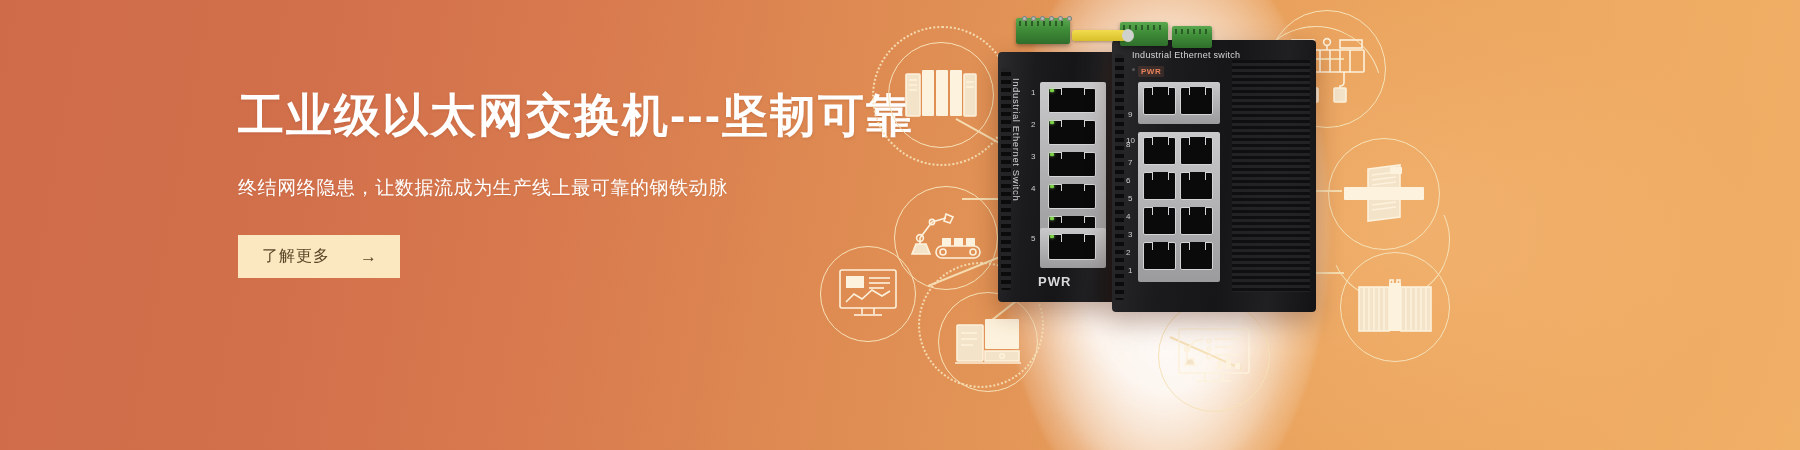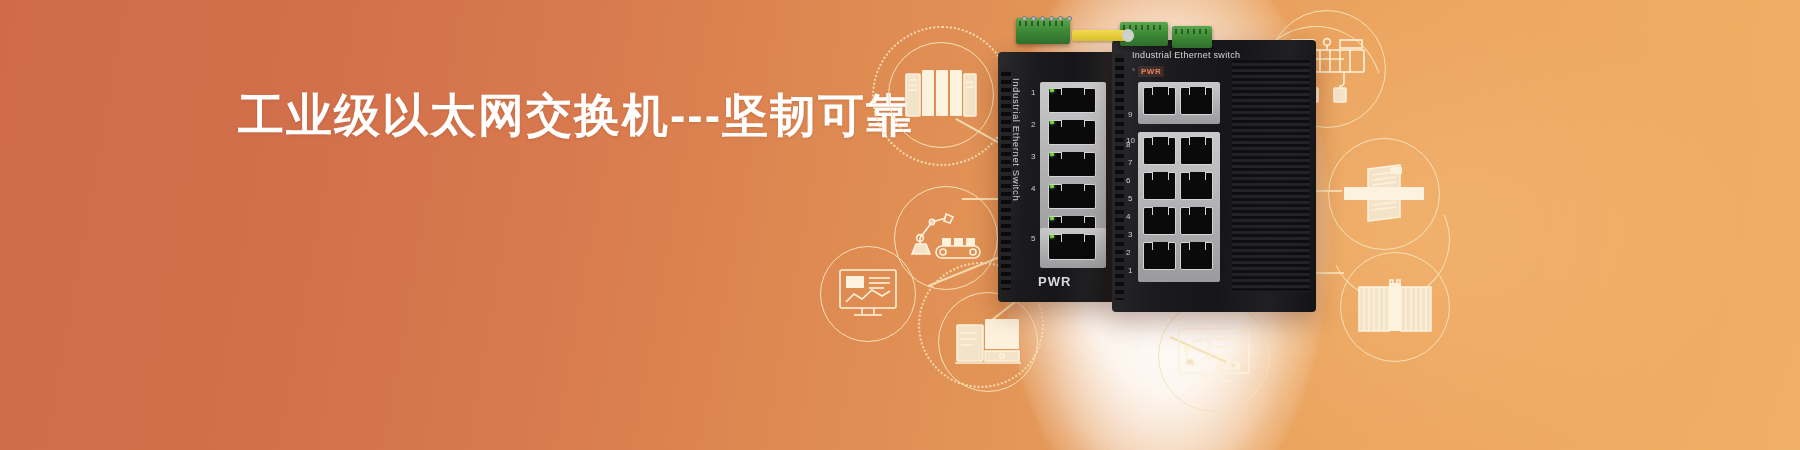--- a/index.html
+++ b/index.html
@@ -127,20 +127,25 @@
 <body>
 
 <div class="banner">
 
   <div class="glow"></div>
   <div class="arc"></div>
   <div class="arc2"></div>
 
   <div class="content">
     <h1 class="headline">工业级以太网交换机---坚韧可靠</h1>
+    <p class="subhead">终结网络隐患，让数据流成为生产线上最可靠的钢铁动脉</p>
+    <button class="cta">
+      <span>了解更多</span>
+      <span class="arrow">→</span>
+    </button>
   </div>
 
   <div class="stage">
 
     <div class="ln" style="left:136px;top:118px;width:118px;transform:rotate(29deg);"></div>
     <div class="ln" style="left:142px;top:198px;width:108px;"></div>
     <div class="ln" style="left:108px;top:285px;width:95px;transform:rotate(-22deg);"></div>
     <div class="ln" style="left:168px;top:322px;width:92px;transform:rotate(-38deg);"></div>
     <div class="ln" style="left:364px;top:58px;width:160px;"></div>
     <div class="ln" style="left:390px;top:190px;width:132px;"></div>

